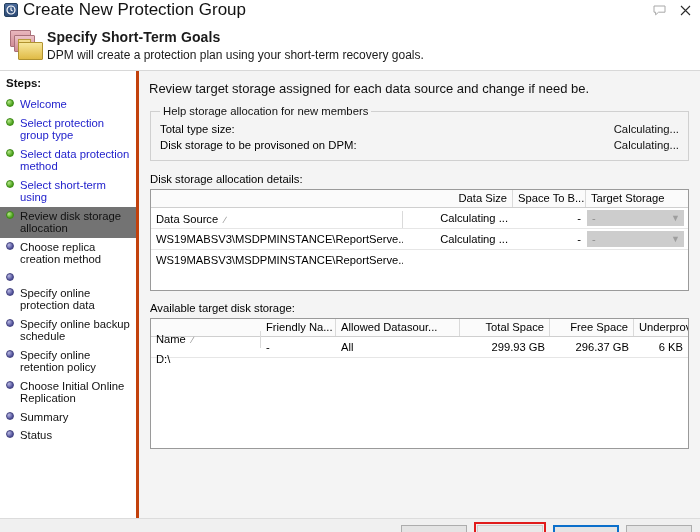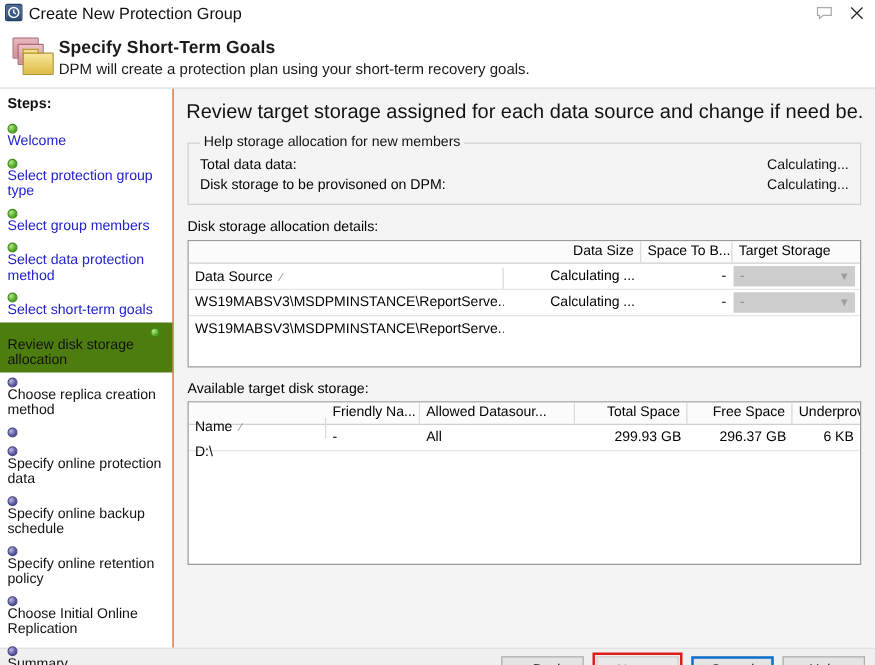--- a/index.html
+++ b/index.html
@@ -30,21 +30,21 @@
     border-radius: 2px;
     background: linear-gradient(#4a6a9a, #2e4b75);
     border: 1px solid #24405f;
     box-sizing: border-box;
     display: flex; align-items: center; justify-content: center;
     margin-right: 5px;
     flex: 0 0 auto;
   }
   .app-icon svg { display:block; }
   .titlebar-text {
-    font-size: 13px;
+    font-size: 17px;
     color: #111;
     white-space: nowrap;
   }
   .tb-buttons {
     position: absolute;
     right: 2px; top: 0;
     height: 20px;
     display: flex; align-items: center;
   }
   .tb-btn {
@@ -97,38 +97,37 @@
   }
   .header-sub { font-size: 12px; color:#1a1a1a; }
 
   
   .body-split { display:flex; height: 447px; }
 
   
   .sidebar {
     width: 139px;
     background: #ffffff;
-    border-right: 1px solid #c2410c;
+    border-right: 3px solid #c2410c;
     box-sizing: border-box;
     padding-top: 6px;
     position: relative;
   }
   .steps-label {
     font-size: 11.5px; font-weight: bold;
     padding: 0 0 6px 6px;
     color: #111;
   }
   .step {
     display: flex;
     align-items: flex-start;
     padding: 3px 4px 3px 6px;
     line-height: 12.5px;
-    flex-direction: column;
-  }
-  .step.current { background:#4d7c0f;align-items:flex-end; }
+  }
+  .step.current { background:#737373; }
   .bullet {
     width: 8px; height: 8px;
     border-radius: 50%;
     margin: 1px 6px 0 0;
     flex: 0 0 auto;
   }
   .bullet.done {
     background: radial-gradient(circle at 30% 30%, #b7e98a, #4ba21c 70%);
     border: 1px solid #3d8a16;
     box-sizing: border-box;
@@ -143,21 +142,21 @@
   .step-label.plain { color:#111; }
 
   
   .content {
     flex: 1;
     background: #f4f4f4;
     padding: 10px 8px 0 8px;
     box-sizing: border-box;
     position: relative;
   }
-  .intro { font-size: 16px; margin: 0 0 9px 2px; color:#111; }
+  .intro { font-size: 13px; margin: 0 0 9px 2px; color:#111; }
 
   fieldset.groupbox {
     border: 1px solid #d0d0d0;
     margin: 0 3px 12px 3px;
     padding: 4px 9px 7px 9px;
     background: #f4f4f4;
   }
   fieldset.groupbox legend {
     font-size: 11.3px;
     padding: 0 3px;
@@ -325,29 +324,25 @@
         <div class="step">
           <span class="bullet done"></span>
           <span class="step-label link">Welcome</span>
         </div>
         <div class="step">
           <span class="bullet done"></span>
           <span class="step-label link">Select protection group type</span>
         </div>
         <div class="step">
           <span class="bullet done"></span>
-          <span class="step-label link">Select group members</span>
+          <span class="step-label link">Select data protection method</span>
         </div>
         <div class="step">
           <span class="bullet done"></span>
-          <span class="step-label link">Select data protection method</span>
-        </div>
-        <div class="step">
-          <span class="bullet done"></span>
-          <span class="step-label link">Select short-term goals</span>
+          <span class="step-label link">Select short-term using</span>
         </div>
         <div class="step current">
           <span class="bullet done"></span>
           <span class="step-label plain">Review disk storage allocation</span>
         </div>
         <div class="step">
           <span class="bullet todo"></span>
           <span class="step-label plain">Choose replica creation method</span>
         </div>
         <div class="step">
@@ -380,21 +375,21 @@
       </div>
   </div>
 
   <div class="content">
 
     <div class="intro">Review target storage assigned for each data source and change if need be.</div>
 
     <fieldset class="groupbox">
       <legend>Help storage allocation for new members</legend>
       <div class="gb-row">
-        <span>Total data data:</span>
+        <span>Total type size:</span>
         <span class="gb-val">Calculating...</span>
       </div>
       <div class="gb-row">
         <span>Disk storage to be provisoned on DPM:</span>
         <span class="gb-val">Calculating...</span>
       </div>
     </fieldset>
 
     <div class="section-label">Disk storage allocation details:</div>
 

